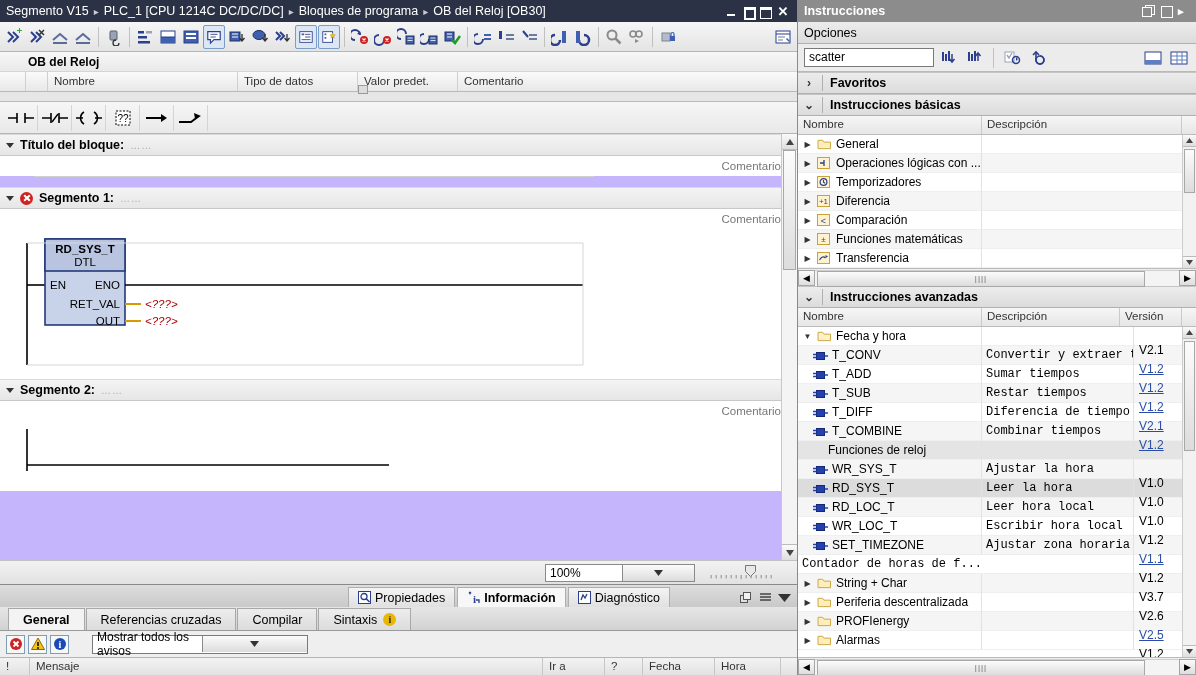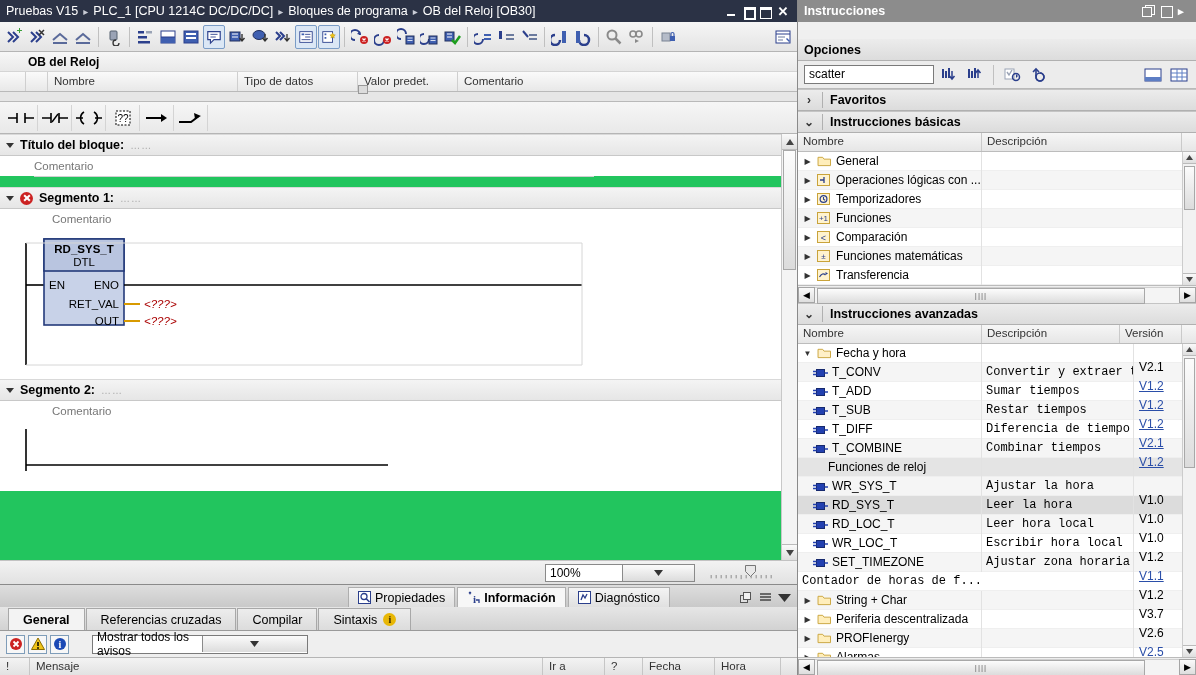--- a/index.html
+++ b/index.html
@@ -62,21 +62,21 @@
   .ifacebar::after { content:""; position:absolute; left:358px; top:-7px; width:8px; height:7px;
                      background:#dcdcdc; border:1px solid #999; }
 
   .ladtools { height: 32px; background: linear-gradient(#f6f6f6,#e9e9e9);
               border-bottom: 1px solid #b5b5b5; display: flex; align-items: center;
               padding-left: 4px; gap: 0; flex: 0 0 32px; }
   .ltbtn { width: 34px; height: 26px; display:flex; align-items:center; justify-content:center;
            border-right: 1px solid #d4d4d4; }
 
   .canvaswrap { flex: 1; position: relative; overflow: hidden; background: #fff; display: flex; }
-  .canvas { flex: 1; position: relative; overflow: hidden; background: #22c55e; }
+  .canvas { flex: 1; position: relative; overflow: hidden; background: #c4b5fd; text-align: right; }
 
   .netbar { background: linear-gradient(#f4f4f4,#e6e6e6); height: 22px;
             border-top:1px solid #d9d9d9; border-bottom: 1px solid #c8c8c8;
             display: flex; align-items: center; gap: 6px; padding-left: 6px;
             font-weight: bold; font-size: 12.5px; }
   .tri { width: 0; height: 0; border-left: 5px solid #333; border-top: 4px solid transparent;
          border-bottom: 4px solid transparent; }
   .tri.down { border-left: 4px solid transparent; border-right: 4px solid transparent;
               border-top: 5px solid #333; border-bottom: none; }
   .errdot { width: 13px; height: 13px; border-radius: 50%; background: #cc2222;
@@ -163,21 +163,21 @@
   .ri.dock::after { content:""; position:absolute; left:0; top:2px; width:8px; height:8px;
                     border:1px solid #fff; background:#8c8c8c; }
   .ri.dock::before { content:""; position:absolute; left:3px; top:0; width:8px; height:8px;
                      border:1px solid #fff; }
   .ri.cols::after { content:""; position:absolute; left:1px; top:1px; width:10px; height:10px;
                     border:1px solid #fff; }
   .ri.arrow { font-size: 11px; color: #fff; line-height: 12px; }
 
   .ropts { height: 22px; background: linear-gradient(#ececec,#dcdcdc);
            border-bottom: 1px solid #b0b0b0; display:flex; align-items:center;
-           padding-left: 6px; font-weight: bold; font-size: 12.5px; flex: 0 0 22px; margin-top: 17px; }
+           padding-left: 6px; font-weight: normal; font-size: 12.5px; flex: 0 0 22px; }
 
   .rsearchbar { height: 28px; background: #ececec; border-bottom: 1px solid #b9b9b9;
                 display:flex; align-items:center; padding: 0 6px; gap: 4px; flex: 0 0 28px; }
   .rsearch { width: 130px; height: 19px; background: #fff; border: 1px solid #7a7a7a;
              font-size: 12px; padding: 0 4px; color: #000; line-height: 17px; }
   .rsbtn { width: 22px; height: 22px; display:flex; align-items:center; justify-content:center; }
 
   .rsect { height: 22px; background: linear-gradient(#ececec,#dcdcdc);
            border-top: 1px solid #c4c4c4; border-bottom: 1px solid #b0b0b0;
            display: flex; align-items: center; gap: 7px; padding-left: 5px;
@@ -222,21 +222,21 @@
 </style>
 </head>
 <body>
 
 <div class="app">
 
   <div class="editor">
 
     <div class="titlebar">
       <div class="crumbs">
-        <span class="crumb">Pruebas V15</span>
+        <span class="crumb">Segmento V15</span>
         <span class="crumb-sep">▸</span>
         <span class="crumb">PLC_1 [CPU 1214C DC/DC/DC]</span>
         <span class="crumb-sep">▸</span>
         <span class="crumb">Bloques de programa</span>
         <span class="crumb-sep">▸</span>
         <span class="crumb">OB del Reloj [OB30]</span>
       </div>
       <div class="wincontrols">
         <div class="wc min"></div>
         <div class="wc rest"></div>
@@ -836,21 +836,21 @@
             </div>
             <div class="rdesc"></div>
           </div>
           <div class="rrow alt">
             <div class="rname">
               <span class="rarrow">▶</span>
               <span class="folder"><svg width="13" height="12" viewBox="0 0 13 12">
                   <rect x="0.5" y="0.5" width="12" height="11" fill="#fff3cf" stroke="#c9a33a"></rect>
                   <text x="6.5" y="9" font-size="8" text-anchor="middle" font-family="Liberation Sans" fill="#2b3f8c">+1</text>
                 </svg></span>
-              <span>Funciones</span>
+              <span>Diferencia</span>
             </div>
             <div class="rdesc"></div>
           </div>
           <div class="rrow">
             <div class="rname">
               <span class="rarrow">▶</span>
               <span class="folder"><svg width="13" height="12" viewBox="0 0 13 12">
                   <rect x="0.5" y="0.5" width="12" height="11" fill="#fff3cf" stroke="#c9a33a"></rect>
                   <text x="6.5" y="9.5" font-size="9" text-anchor="middle" font-family="Liberation Sans" fill="#2b3f8c">&lt;</text>
                 </svg></span>

